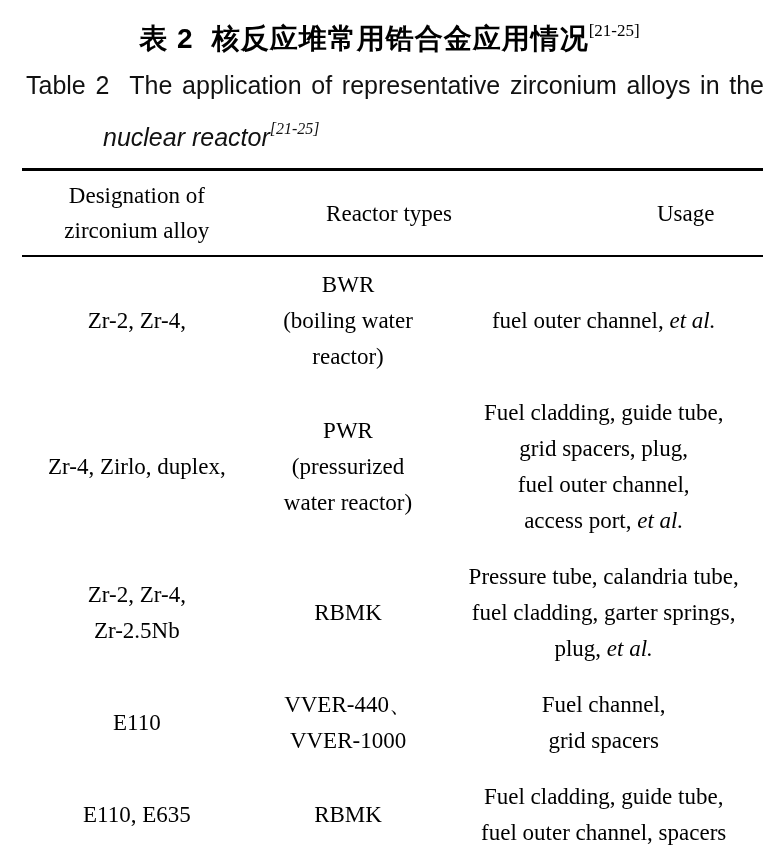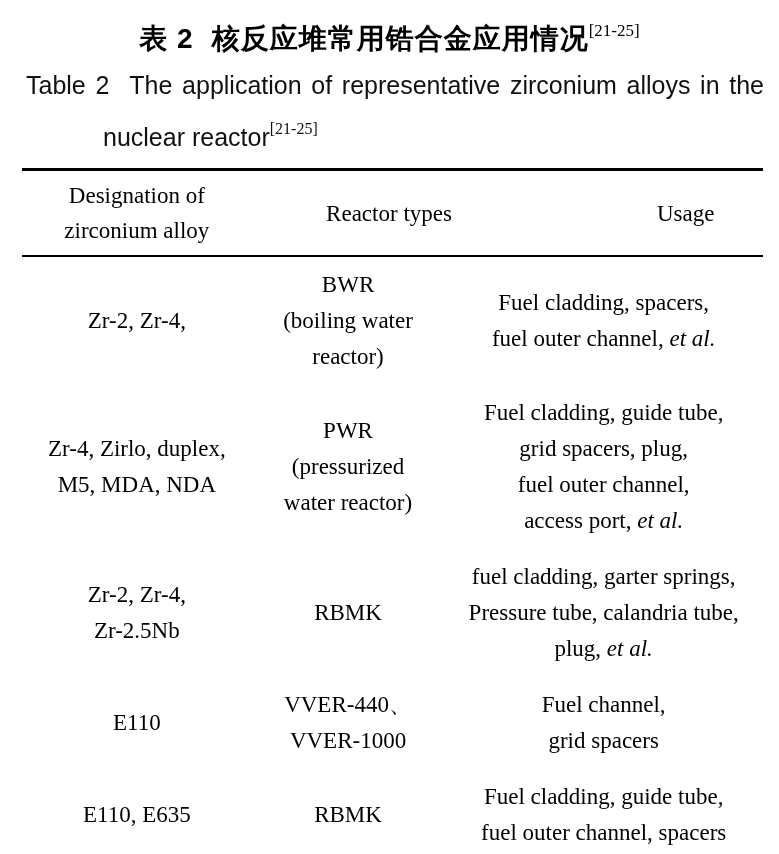--- a/index.html
+++ b/index.html
@@ -42,20 +42,21 @@
     font-size: 25px;
     line-height: 44px;
     color: #111111;
   }
   .en-line1 {
     text-align: justify;
     text-align-last: justify;
   }
   .en-line2 {
     padding-left: 77px;
+    font-style: italic;
   }
   .title-en sup.ref {
     font-family: "Liberation Serif", "DejaVu Serif", serif;
     font-size: 16px;
     vertical-align: 12px;
   }
 
   
   .ztable {
     margin: 9px 16px 0 22px;             
@@ -122,28 +123,26 @@
         <div class="trow">
           <div class="cell">
             <div class="line">Zr-2, Zr-4,</div>
           </div>
           <div class="cell">
             <div class="line">BWR</div>
             <div class="line">(boiling water</div>
             <div class="line">reactor)</div>
           </div>
           <div class="cell">
-            <div class="line">Fuel cladding, spacers,</div>
             <div class="line">fuel outer channel, <i>et al.</i></div>
           </div>
         </div>
         <div class="trow">
           <div class="cell">
             <div class="line">Zr-4, Zirlo, duplex,</div>
-            <div class="line">M5, MDA, NDA</div>
           </div>
           <div class="cell">
             <div class="line">PWR</div>
             <div class="line">(pressurized</div>
             <div class="line">water reactor)</div>
           </div>
           <div class="cell">
             <div class="line">Fuel cladding, guide tube,</div>
             <div class="line">grid spacers, plug,</div>
             <div class="line">fuel outer channel,</div>
@@ -152,22 +151,22 @@
         </div>
         <div class="trow">
           <div class="cell">
             <div class="line">Zr-2, Zr-4,</div>
             <div class="line">Zr-2.5Nb</div>
           </div>
           <div class="cell">
             <div class="line">RBMK</div>
           </div>
           <div class="cell">
+            <div class="line">Pressure tube, calandria tube,</div>
             <div class="line">fuel cladding, garter springs,</div>
-            <div class="line">Pressure tube, calandria tube,</div>
             <div class="line">plug, <i>et al.</i></div>
           </div>
         </div>
         <div class="trow">
           <div class="cell">
             <div class="line">E110</div>
           </div>
           <div class="cell">
             <div class="line">VVER-440、</div>
             <div class="line">VVER-1000</div>

